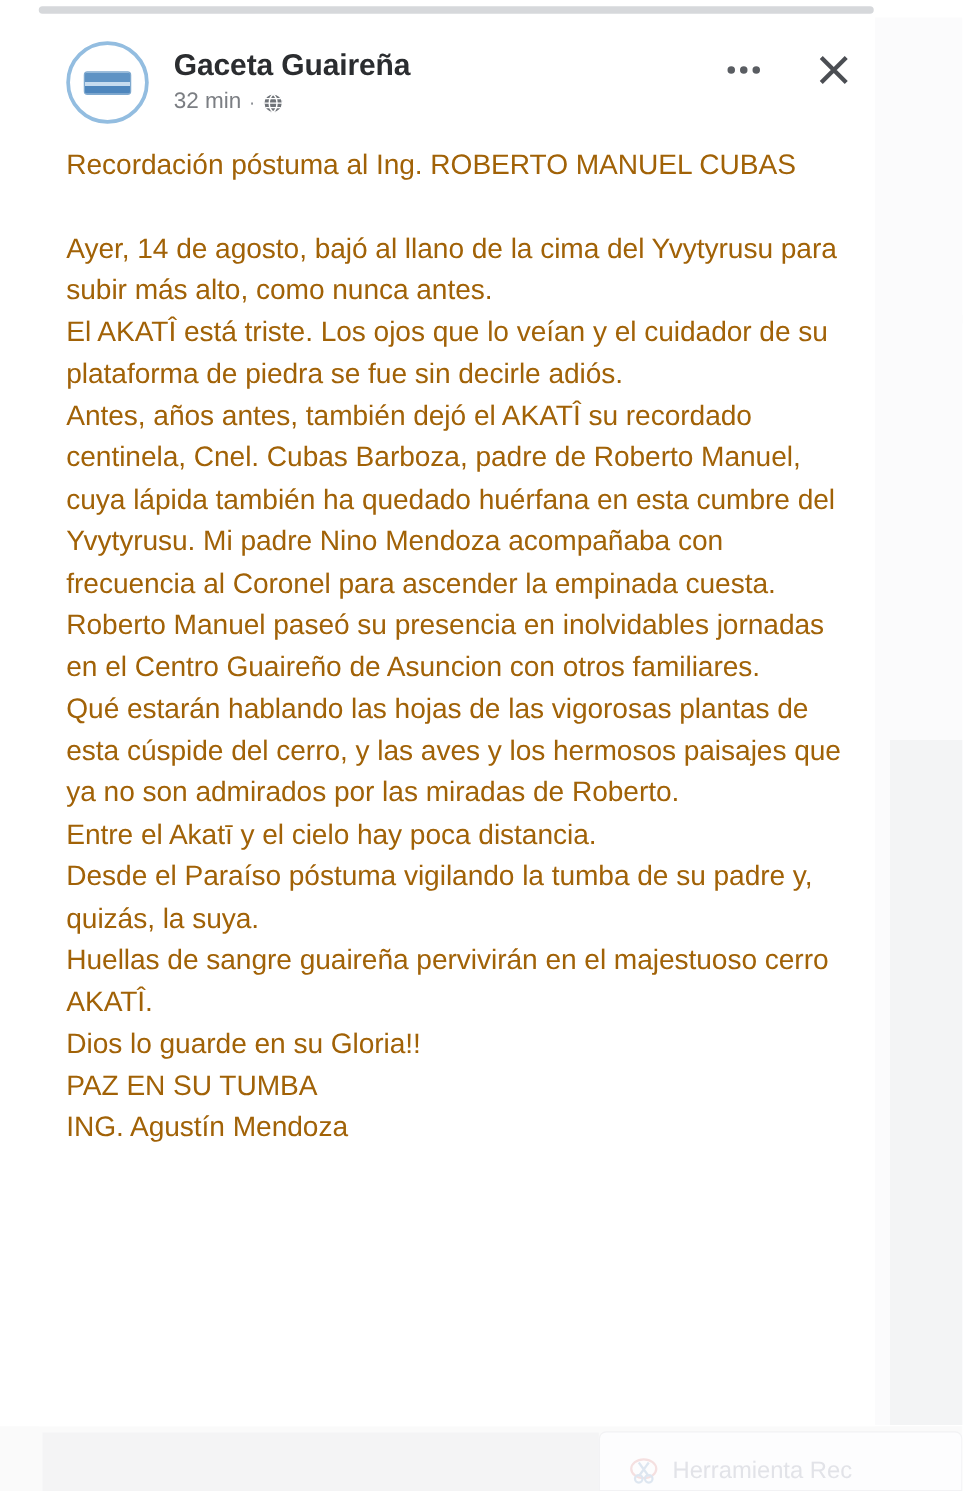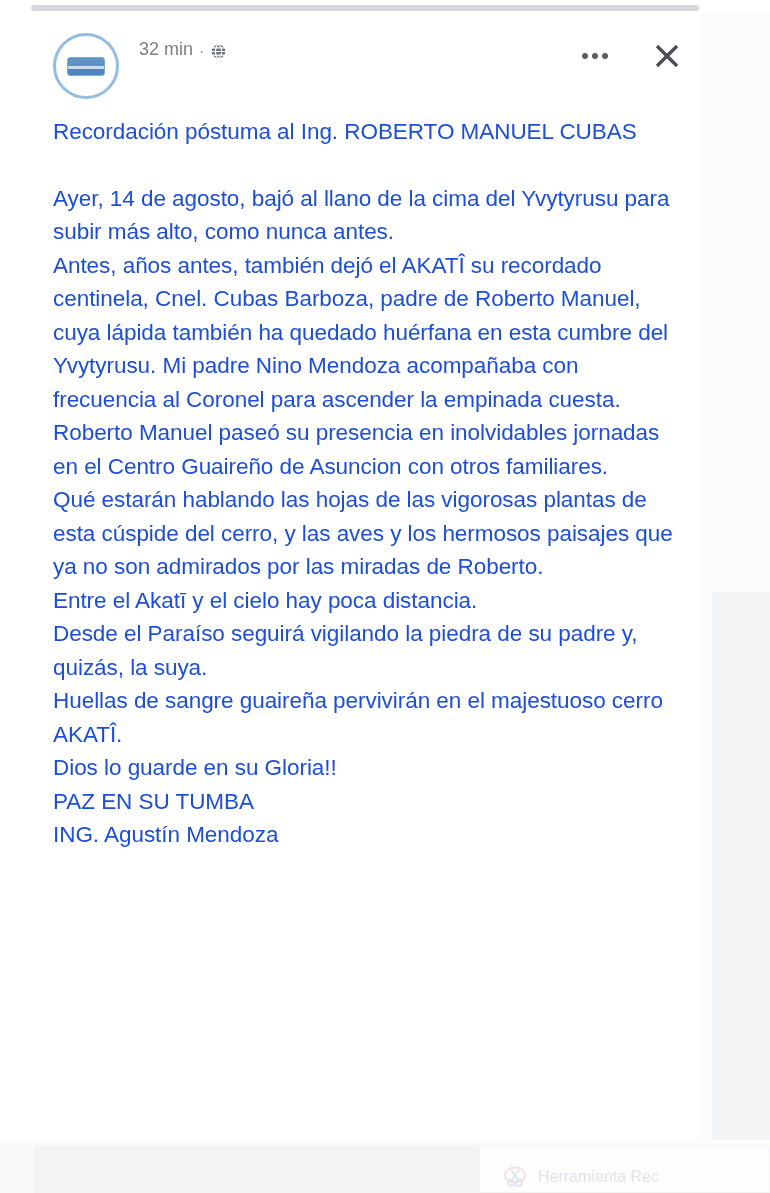--- a/index.html
+++ b/index.html
@@ -192,21 +192,21 @@
     cursor: pointer;
     padding: 4px;
     line-height: 0;
   }
 
   
   #post-body {
     padding: 6px 20px 0 22px;
     font-size: 22.5px;
     line-height: 33.5px;
-    color: #1d4ed8;
+    color: #a16207;
     letter-spacing: -0.05px;
   }
 
   #post-body p { margin: 0; }
   #post-body p.spacer { height: 33px; }
 
   
   #bottom-band {
     position: absolute;
     left: 0;
@@ -241,21 +241,21 @@
     display: flex;
     align-items: flex-end;
     padding: 0 0 2px 22px;
     gap: 10px;
     overflow: hidden;
   }
 
   #snip-tool-icon { width: 26px; height: 26px; flex: 0 0 auto; opacity: .33; }
 
   #snip-tool-label {
-    font-size: 16px;
+    font-size: 19px;
     color: #e2e3e8;
     white-space: nowrap;
     line-height: 26px;
   }
 </style>
 </head>
 <body>
 
 <div id="backdrop">
   <div class="bg-text" id="bg-frag-1">Vfd</div>
@@ -274,20 +274,21 @@
 
 <div id="post-card">
 
   <div id="post-header">
 
     <div id="avatar">
       <div id="avatar-logo"></div>
     </div>
 
     <div id="header-text">
+      <div id="page-name">Gaceta Guaireña</div>
       <div id="meta-line">
         <span>32 min</span>
         <span id="meta-dot">·</span>
         <span id="globe-icon">
           <svg viewBox="0 0 16 16" width="17" height="17" aria-hidden="true">
             <circle cx="8" cy="8" r="7" fill="#6f7378"></circle>
             <path d="M8 1.2c1.9 1.6 2.9 4 2.9 6.8S9.9 13.2 8 14.8C6.1 13.2 5.1 10.8 5.1 8S6.1 2.8 8 1.2z" fill="none" stroke="#ffffff" stroke-width="1.1"></path>
             <path d="M1.3 8h13.4M2.3 4.6h11.4M2.3 11.4h11.4" stroke="#ffffff" stroke-width="1.1" fill="none"></path>
             <circle cx="8" cy="8" r="7" fill="none" stroke="#ffffff" stroke-width="1.1"></circle>
           </svg>
@@ -306,25 +307,26 @@
           <path d="M5 5 L25 25 M25 5 L5 25" stroke="#4b4e53" stroke-width="3.4" stroke-linecap="butt" fill="none"></path>
         </svg>
       </button>
     </div>
   </div>
 
   <div id="post-body">
     <p>Recordación póstuma al Ing. ROBERTO MANUEL CUBAS</p>
     <p class="spacer"></p>
     <p>Ayer, 14 de agosto, bajó al llano de la cima del Yvytyrusu para subir más alto, como nunca antes.</p>
+    <p>El AKATÎ está triste. Los ojos que lo veían y el cuidador de su plataforma de piedra se fue sin decirle adiós.</p>
     <p>Antes, años antes, también dejó el AKATÎ su recordado centinela, Cnel. Cubas Barboza, padre de Roberto Manuel, cuya lápida también ha quedado huérfana en esta cumbre del Yvytyrusu. Mi padre Nino Mendoza acompañaba con frecuencia al Coronel para ascender la empinada cuesta.</p>
     <p>Roberto Manuel paseó su presencia en inolvidables jornadas en el Centro Guaireño de Asuncion con otros familiares.</p>
     <p>Qué estarán hablando las hojas de las vigorosas plantas de esta cúspide del cerro, y las aves y los hermosos paisajes que ya no son admirados por las miradas de Roberto.</p>
     <p>Entre el Akatī y el cielo hay poca distancia.</p>
-    <p>Desde el Paraíso seguirá vigilando la piedra de su padre y, quizás, la suya.</p>
+    <p>Desde el Paraíso póstuma vigilando la tumba de su padre y, quizás, la suya.</p>
     <p>Huellas de sangre guaireña pervivirán en el majestuoso cerro AKATÎ.</p>
     <p>Dios lo guarde en su Gloria!!</p>
     <p>PAZ EN SU TUMBA</p>
     <p>ING. Agustín Mendoza</p>
   </div>
 </div>
 
 <div id="bottom-band"></div>
 <div id="bottom-left-smudge"></div>
 

